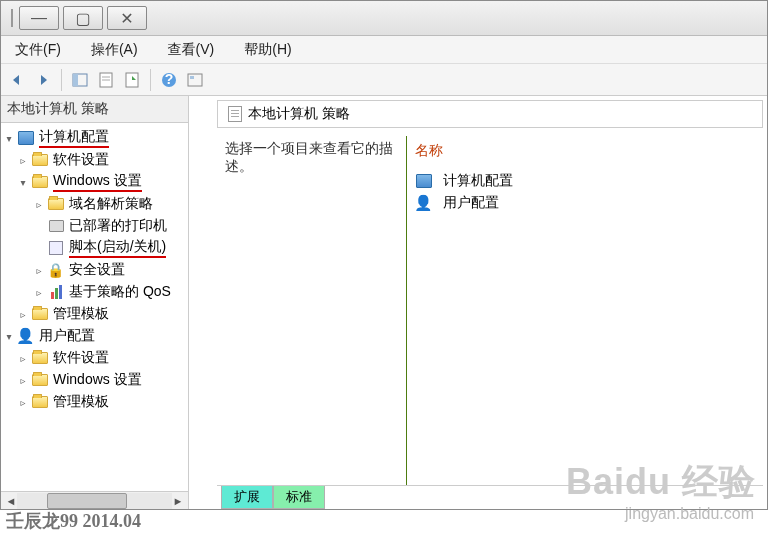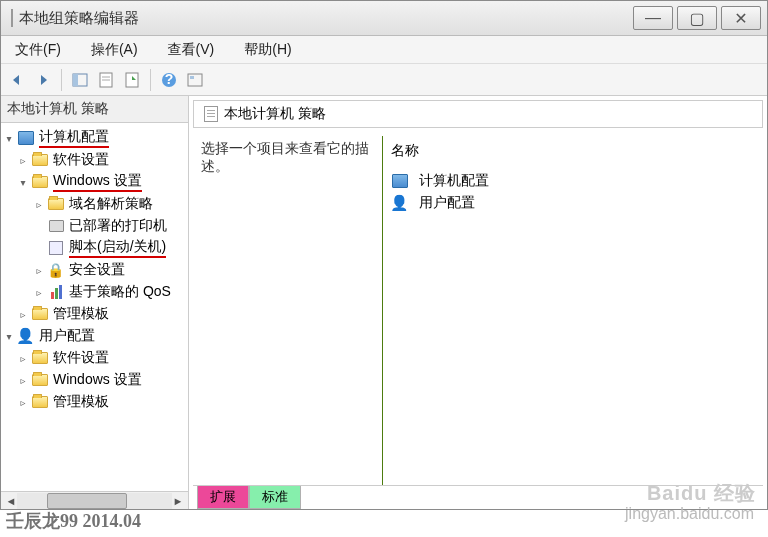--- a/index.html
+++ b/index.html
@@ -8,21 +8,21 @@
 .titlebar { height: 35px; background: linear-gradient(to bottom, #f2f2f2, #e0e0e0); display: flex; align-items: center; border-bottom: 1px solid #bbb; }
 .titlebar .icon { margin: 0 6px 0 10px; }
 .titlebar .title { flex: 1; color: #333; font-size: 15px; }
 .win-btns { display: flex; margin-right: 6px; gap: 4px; }
 .win-btn { width: 40px; height: 24px; border: 1px solid #888; background: linear-gradient(to bottom,#f8f8f8,#ddd); display: flex; align-items: center; justify-content: center; cursor: pointer; border-radius: 2px; color:#555; font-size:16px;}
 .menubar { height: 28px; background: #f5f5f5; border-bottom: 1px solid #ddd; display: flex; align-items: center; padding: 0 6px; gap: 14px; }
 .menu-item { padding: 3px 8px; cursor: pointer; color: #222; }
 .toolbar { height: 32px; background: #f5f5f5; border-bottom: 1px solid #ccc; display: flex; align-items: center; padding: 0 4px; gap: 2px; }
 .tool-btn { width: 24px; height: 24px; display: flex; align-items: center; justify-content: center; cursor: pointer; border-radius: 2px; }
 .tool-sep { width: 1px; height: 22px; background: #ccc; margin: 0 4px; }
-.content { flex: 1; display: flex; overflow: hidden; }
+.content { flex: 1; display: flex; overflow: hidden; gap: 24px; }
 .tree-pane { width: 188px; border-right: 1px solid #ccc; display: flex; flex-direction: column; }
 .root-header { background: #f0f0f0; border-bottom: 1px solid #ccc; padding: 4px 6px; color: #333; }
 .tree { flex: 1; overflow: hidden; padding: 4px 0; }
 .tree-row { display: flex; align-items: center; height: 22px; cursor: pointer; white-space: nowrap; }
 .arrow { width: 12px; text-align: center; color: #666; font-size: 10px; margin-right: 2px;}
 .arrow.none { visibility: hidden; }
 .ticon { width: 18px; height: 18px; display: flex; align-items: center; justify-content: center; margin-right: 4px; }
 .folder { width: 16px; height: 12px; background: linear-gradient(to bottom,#fff2b0,#f3c94a); border: 1px solid #d4a93b; border-radius: 1px; position: relative; }
 .folder:before { content:''; position:absolute; top:-3px; left:0; width:7px; height:3px; background:#f3c94a; border:1px solid #d4a93b; border-bottom:none; border-radius:1px 1px 0 0;}
 .comp-icon { width:16px; height:14px; background: linear-gradient(to bottom,#7fb8e8,#4a8cd0); border:1px solid #2a6ca8; border-radius:1px; position:relative;}
@@ -33,44 +33,43 @@
 .indent-2 { padding-left: 32px; }
 .h-scroll { height: 18px; background: #f0f0f0; border-top: 1px solid #ccc; position: relative; display:flex; align-items:center;}
 .h-scroll .track { flex:1; height:16px; background:#e8e8e8; position:relative; margin:0 16px;}
 .h-scroll .thumb { position:absolute; left:30px; width:80px; height:16px; background:#ccc; border:1px solid #999; border-radius:2px;}
 .h-scroll .arr { width:16px; text-align:center; color:#555; font-size:11px; position:absolute;}
 .right-pane { flex: 1; display: flex; flex-direction: column; }
 .right-header { height: 28px; border-bottom: 1px solid #ccc; display: flex; align-items: center; padding: 0 10px; gap: 6px; background:#fff; margin:4px 4px 0 4px; border:1px solid #ccc;}
 .right-body { flex: 1; display: flex; padding: 8px 4px 0 4px; gap: 0; }
 .desc-col { width: 190px; padding: 4px 8px; color: #333; border-right: 1px solid #4d7c0f;}
 .list-col { flex: 1; padding: 4px 8px; }
-.list-header { color: #000000; padding: 2px 0 10px 0; }
+.list-header { color: #c2410c; padding: 2px 0 10px 0; }
 .list-item { display: flex; align-items: center; height: 22px; cursor: pointer; gap: 6px; }
 .tabs { height: 24px; display: flex; align-items: flex-end; padding-left: 4px; border-top:1px solid #ccc; margin:0 4px;}
 .tab { padding: 2px 12px; border: 1px solid #b0b0b0; border-top:none; background: #86efac; cursor: pointer; font-size:13px; position:relative; top:0;}
-.tab.active { background: #ec4899; }
+.tab.active { background: #5eead4; }
 .watermark { position: absolute; bottom: 4px; left: 6px; color: #737373; font-weight: bold; font-size: 18px; font-family: "SimSun", serif;}
-.wm2 { position:absolute; bottom:30px; right:12px; color:#ccc; font-size:20px; font-weight:bold; letter-spacing:1px;}
+.wm2 { position:absolute; bottom:30px; right:12px; color:#ccc; font-size:36px; font-weight:bold; letter-spacing:1px;}
 .wm3 { position:absolute; bottom:14px; right:14px; color:#bbb; font-size:16px;}
 .doc-icon { width:14px; height:16px; background:#fff; border:1px solid #999; position:relative;}
 .doc-icon:after{content:''; position:absolute; top:3px; left:2px; right:2px; height:1px; background:#aaa; box-shadow:0 3px 0 #aaa, 0 6px 0 #aaa;}
 .script-icon { width:14px; height:14px; background:#eef; border:1px solid #889;}
 .prn-icon { width:15px; height:12px; background:#ddd; border:1px solid #888; border-radius:1px;}
 .sec-icon { color:#c08020; font-size:14px;}
 .chart-icon { display:flex; align-items:flex-end; gap:1px; height:14px;}
 .chart-icon span{width:3px;}
 .b1{height:7px;background:#e05050;} .b2{height:11px;background:#50a050;} .b3{height:14px;background:#5070d0;}
 </style>
 </head>
 <body>
 
 <div class="window">
   <div class="titlebar">
     <span class="icon"><span class="doc-icon"></span></span>
-    <span class="title">本地组策略编辑器</span>
     <div class="win-btns">
       <div class="win-btn">—</div>
       <div class="win-btn">▢</div>
       <div class="win-btn">✕</div>
     </div>
   </div>
 
   <div class="menubar">
     <div class="menu-item">文件(F)</div>
     <div class="menu-item">操作(A)</div>

